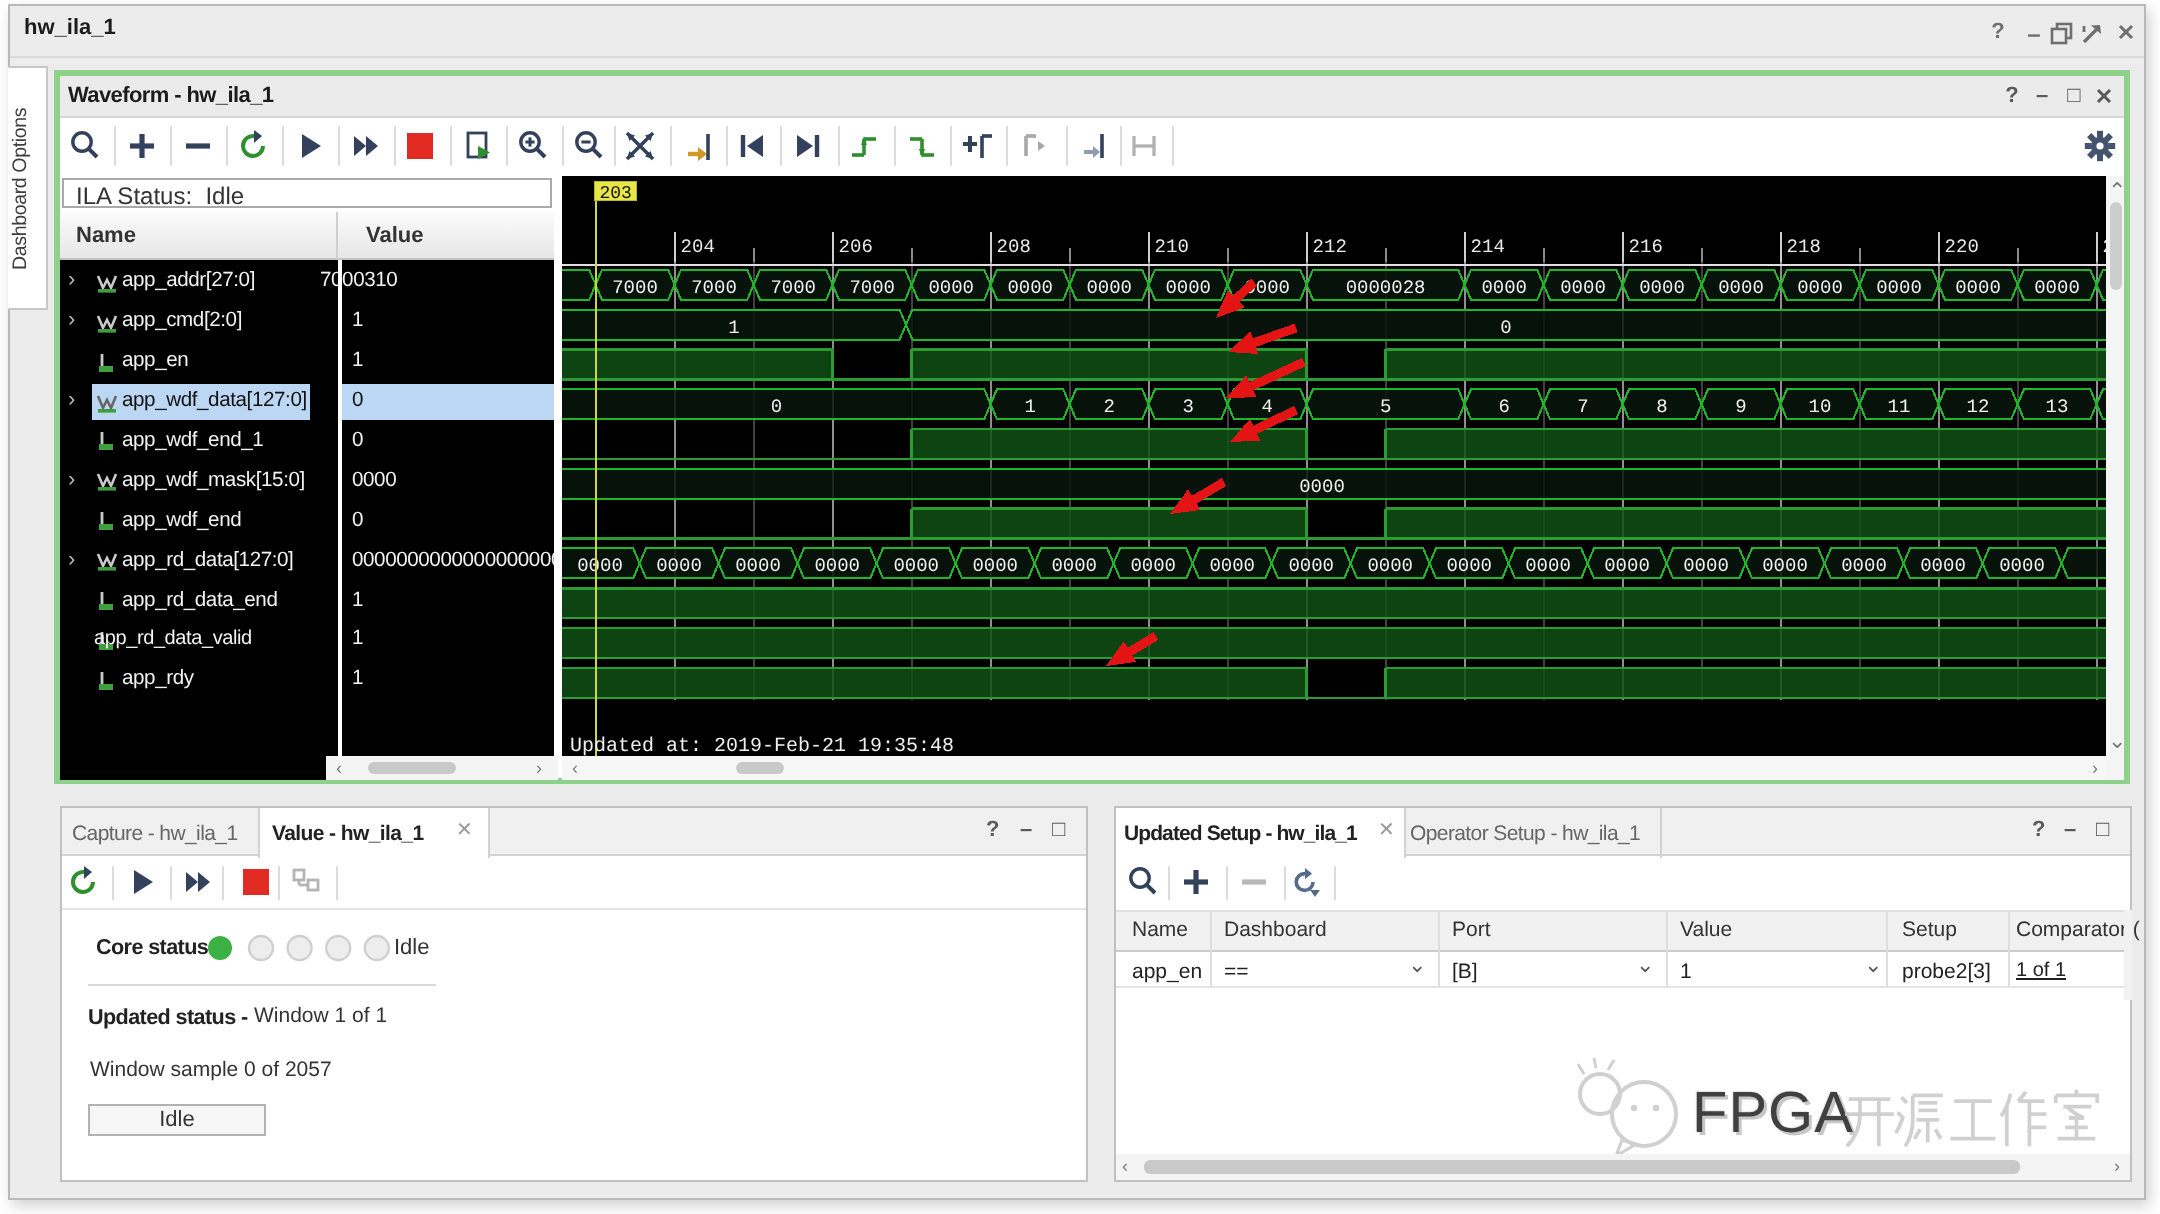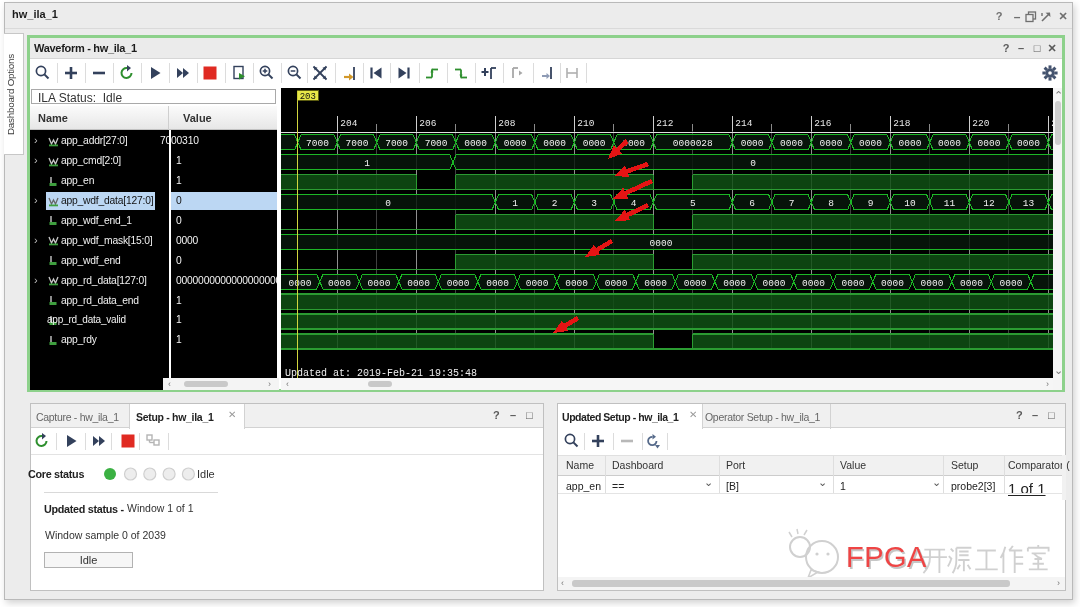--- a/index.html
+++ b/index.html
@@ -527,21 +527,21 @@
 <div class="abs" style="left:368px;top:381px;width:24px;height:6px;background:#c9c9c9;border-radius:3px;"></div>
 <div class="abs" style="left:1053px;top:88px;width:9px;height:302px;background:#f5f5f5;"></div>
 <div class="abs" style="left:1054px;top:89px;font-size:11px;color:#777;">⌃</div>
 <div class="abs" style="left:1054.5px;top:101px;width:6px;height:44px;background:#cdcdcd;border-radius:3px;"></div>
 <div class="abs" style="left:1054px;top:364px;font-size:11px;color:#777;">⌄</div>
 <div class="abs" style="left:1046px;top:379px;font-size:9px;color:#777;">›</div>
 <div class="abs" style="left:30px;top:403px;width:514px;height:188px;background:#ffffff;border:1px solid #c0c0c0;"></div>
 <div class="abs" style="left:31px;top:404px;width:512px;height:24px;background:#f0f0f0;border-bottom:1px solid #d2d2d2;"></div>
 <div class="abs" style="left:36px;top:411px;font-size:10.5px;letter-spacing:-0.3px;color:#666;">Capture - hw_ila_1</div>
 <div class="abs" style="left:129px;top:404px;width:116px;height:25px;background:#ffffff;border-left:1px solid #d2d2d2;border-right:1px solid #d2d2d2;"></div>
-<div class="abs" style="left:136px;top:411px;font-size:10.5px;letter-spacing:-0.3px;font-weight:bold;color:#222;">Setup - hw_ila_1</div>
+<div class="abs" style="left:136px;top:411px;font-size:10.5px;letter-spacing:-0.3px;font-weight:bold;color:#222;">Value - hw_ila_1</div>
 <div class="abs" style="left:228px;top:409px;font-size:10px;color:#999;">✕</div>
 <div class="abs" style="left:493px;top:409px;font-size:11px;color:#5a5a5a;font-weight:bold;">?</div>
 <div class="abs" style="left:510px;top:409px;font-size:11px;color:#5a5a5a;font-weight:bold;">–</div>
 <div class="abs" style="left:526px;top:409px;font-size:11px;color:#5a5a5a;font-weight:bold;">□</div>
 <div class="abs" style="left:31px;top:429px;width:512px;height:26px;border-bottom:1px solid #e3e3e3;background:#fff;"></div>
 <svg width="18" height="18" viewBox="0 0 18 18" style="position:absolute;left:33.0px;top:432.0px;" xmlns="http://www.w3.org/2000/svg">
     <path d="M 13.5 9 A 5 5 0 1 1 9 4" fill="none" stroke="#2e8f2e" stroke-width="2"></path>
     <polygon points="9,1 13,4 9,7.5" fill="#33415c"></polygon>
   </svg>
 <svg width="18" height="18" viewBox="0 0 18 18" style="position:absolute;left:62.0px;top:432.0px;" xmlns="http://www.w3.org/2000/svg">
@@ -558,33 +558,33 @@
     <rect x="3" y="3" width="5" height="5" fill="none" stroke="#b4b4b4" stroke-width="1.4"></rect>
     <rect x="10" y="8" width="5" height="5" fill="none" stroke="#b4b4b4" stroke-width="1.4"></rect>
     <line x1="5.5" y1="8" x2="5.5" y2="10.5" stroke="#b4b4b4" stroke-width="1.4"></line>
     <line x1="5.5" y1="10.5" x2="10" y2="10.5" stroke="#b4b4b4" stroke-width="1.4"></line>
   </svg>
 <div style="position:absolute;left:56px;top:433px;width:1px;height:17px;background:#dcdcdc;"></div>
 <div style="position:absolute;left:85px;top:433px;width:1px;height:17px;background:#dcdcdc;"></div>
 <div style="position:absolute;left:111px;top:433px;width:1px;height:17px;background:#dcdcdc;"></div>
 <div style="position:absolute;left:139px;top:433px;width:1px;height:17px;background:#dcdcdc;"></div>
 <div style="position:absolute;left:168px;top:433px;width:1px;height:17px;background:#dcdcdc;"></div>
-<div class="abs" style="left:28px;top:468px;font-size:10.8px;letter-spacing:-0.3px;font-weight:bold;color:#222;">Core status</div>
+<div class="abs" style="left:48px;top:468px;font-size:10.8px;letter-spacing:-0.3px;font-weight:bold;color:#222;">Core status</div>
 <svg width="110" height="16" viewBox="0 0 110 16" style="position:absolute;left:102px;top:466px;" xmlns="http://www.w3.org/2000/svg">
     <circle cx="8" cy="8" r="6" fill="#3bb143"></circle>
     <circle cx="28.5" cy="8" r="6" fill="#ededed" stroke="#cfcfcf" stroke-width="1.2"></circle>
     <circle cx="47.8" cy="8" r="6" fill="#ededed" stroke="#cfcfcf" stroke-width="1.2"></circle>
     <circle cx="67.1" cy="8" r="6" fill="#ededed" stroke="#cfcfcf" stroke-width="1.2"></circle>
     <circle cx="86.4" cy="8" r="6" fill="#ededed" stroke="#cfcfcf" stroke-width="1.2"></circle>
   </svg>
 <div class="abs" style="left:197px;top:468px;font-size:11px;color:#333;">Idle</div>
 <div class="abs" style="left:44px;top:492px;width:174px;height:1px;background:#d9d9d9;"></div>
 <div class="abs" style="left:44px;top:503px;font-size:10.8px;letter-spacing:-0.3px;font-weight:bold;color:#222;">Updated status -</div>
 <div class="abs" style="left:127px;top:502px;font-size:10.5px;color:#333;">Window 1 of 1</div>
-<div class="abs" style="left:45px;top:529px;font-size:10.5px;color:#333;">Window sample 0 of 2039</div>
+<div class="abs" style="left:45px;top:529px;font-size:10.5px;color:#333;">Window sample 0 of 2057</div>
 <div class="abs" style="left:44px;top:552px;width:89px;height:16px;background:#f6f6f6;border:1px solid #b2b2b2;text-align:center;font-size:11px;color:#333;line-height:15px;">Idle</div>
 <div class="abs" style="left:557px;top:403px;width:509px;height:188px;background:#ffffff;border:1px solid #c0c0c0;"></div>
 <div class="abs" style="left:558px;top:404px;width:507px;height:24px;background:#f0f0f0;border-bottom:1px solid #d2d2d2;"></div>
 <div class="abs" style="left:558px;top:404px;width:145px;height:25px;background:#ffffff;border-right:1px solid #d2d2d2;"></div>
 <div class="abs" style="left:562px;top:411px;font-size:10.5px;letter-spacing:-0.45px;font-weight:bold;color:#222;">Updated Setup - hw_ila_1</div>
 <div class="abs" style="left:689px;top:409px;font-size:10px;color:#999;">✕</div>
 <div class="abs" style="left:705px;top:411px;font-size:10.5px;letter-spacing:-0.3px;color:#666;">Operator Setup - hw_ila_1</div>
 <div class="abs" style="left:830px;top:404px;width:1px;height:25px;background:#d2d2d2;"></div>
 <div class="abs" style="left:1016px;top:409px;font-size:11px;color:#5a5a5a;font-weight:bold;">?</div>
 <div class="abs" style="left:1032px;top:409px;font-size:11px;color:#5a5a5a;font-weight:bold;">–</div>
@@ -620,35 +620,35 @@
 <div class="abs" style="left:604.5px;top:456px;width:1px;height:37px;background:#dedede;"></div>
 <div class="abs" style="left:718.5px;top:456px;width:1px;height:37px;background:#dedede;"></div>
 <div class="abs" style="left:832.5px;top:456px;width:1px;height:37px;background:#dedede;"></div>
 <div class="abs" style="left:943px;top:456px;width:1px;height:37px;background:#dedede;"></div>
 <div class="abs" style="left:1003.5px;top:456px;width:1px;height:37px;background:#dedede;"></div>
 <div class="abs" style="left:566px;top:480px;font-size:10.5px;color:#222;white-space:nowrap;">app_en</div>
 <div class="abs" style="left:612px;top:480px;font-size:10.5px;color:#222;white-space:nowrap;">==</div>
 <div class="abs" style="left:726px;top:480px;font-size:10.5px;color:#222;white-space:nowrap;">[B]</div>
 <div class="abs" style="left:840px;top:480px;font-size:10.5px;color:#222;white-space:nowrap;">1</div>
 <div class="abs" style="left:951px;top:480px;font-size:10.5px;color:#222;white-space:nowrap;">probe2[3]</div>
-<div class="abs" style="left:1008px;top:480px;font-size:15px;color:#222;white-space:nowrap;text-decoration:underline;">1 of 1</div>
+<div class="abs" style="left:1008px;top:480px;font-size:10px;color:#222;white-space:nowrap;text-decoration:underline;">1 of 1</div>
 <div class="abs" style="left:704px;top:476px;font-size:11px;color:#555;">⌄</div>
 <div class="abs" style="left:818px;top:476px;font-size:11px;color:#555;">⌄</div>
 <div class="abs" style="left:932px;top:476px;font-size:11px;color:#555;">⌄</div>
 <div class="abs" style="left:558px;top:493px;width:507px;height:1px;background:#e4e4e4;"></div>
 <div class="abs" style="left:1062px;top:455px;width:4px;height:45px;background:#f1f1f1;"></div>
 <svg width="300" height="60" viewBox="0 0 300 60" style="position:absolute;left:778px;top:525px;" xmlns="http://www.w3.org/2000/svg">
     <circle cx="44" cy="32" r="16" fill="none" stroke="#d0d0d0" stroke-width="2"></circle>
     <polygon points="33,45 30,53 40,47" fill="none" stroke="#d0d0d0" stroke-width="1.6"></polygon>
     <circle cx="39" cy="29" r="1.6" fill="#d0d0d0"></circle>
     <circle cx="50" cy="29" r="1.6" fill="#d0d0d0"></circle>
     <circle cx="22" cy="22" r="10" fill="none" stroke="#d0d0d0" stroke-width="2"></circle>
     <path d="M14,12 L11,7 M20,9 L19,4 M26,10 L29,5" stroke="#d0d0d0" stroke-width="1.5" fill="none"></path>
   </svg>
-<div class="abs" style="left:846px;top:541px;font-size:29px;color:#ef4444;text-shadow:1.5px 1.5px 0 #c6c6c6, -0.5px -0.5px 0 #e6e6e6;letter-spacing:0.5px;">FPGA</div>
+<div class="abs" style="left:846px;top:541px;font-size:29px;color:#404040;text-shadow:1.5px 1.5px 0 #c6c6c6, -0.5px -0.5px 0 #e6e6e6;letter-spacing:0.5px;">FPGA</div>
 <svg width="128" height="32" viewBox="0 0 135 34" style="position:absolute;left:922px;top:543px;" xmlns="http://www.w3.org/2000/svg" stroke="#cccccc" stroke-width="2" fill="none" opacity="0.9">
     <path d="M2,7 L24,7 M0,15 L26,15 M8,7 L8,15 M8,15 C8,22 5,28 1,32 M18,7 L18,32"></path>
     <path d="M30,6 L33,9 M28,14 L31,17 M27,25 C29,22 30,19 31,16 M36,5 L52,5 M36,5 L36,18 M39,9 L49,9 M39,13 L49,13 M38,18 L50,18 M44,18 L44,30 M40,23 L37,28 M48,23 L51,28 M36,18 C36,24 34,29 32,32"></path>
     <path d="M58,8 L78,8 M68,8 L68,28 M56,28 L80,28"></path>
     <path d="M88,4 C87,9 85,13 83,16 M86,11 L86,32 M92,8 C94,6 95,5 96,3 M92,8 L106,8 M98,8 L98,32 M98,15 L107,15 M98,22 L107,22"></path>
     <path d="M123,2 L123,5 M112,5 L134,5 L134,9 M112,5 L112,9 M116,11 L131,11 M118,11 C121,14 124,16 127,17 M119,17 L127,17 M123,17 L123,28 M117,22 L129,22 M113,28 L133,28"></path>
   </svg>
 <div class="abs" style="left:558px;top:577px;width:507px;height:13px;background:#f4f4f4;"></div>
 <div class="abs" style="left:561px;top:578px;font-size:9px;color:#777;">‹</div>
 <div class="abs" style="left:572px;top:580px;width:438px;height:7px;background:#c9c9c9;border-radius:3px;"></div>

